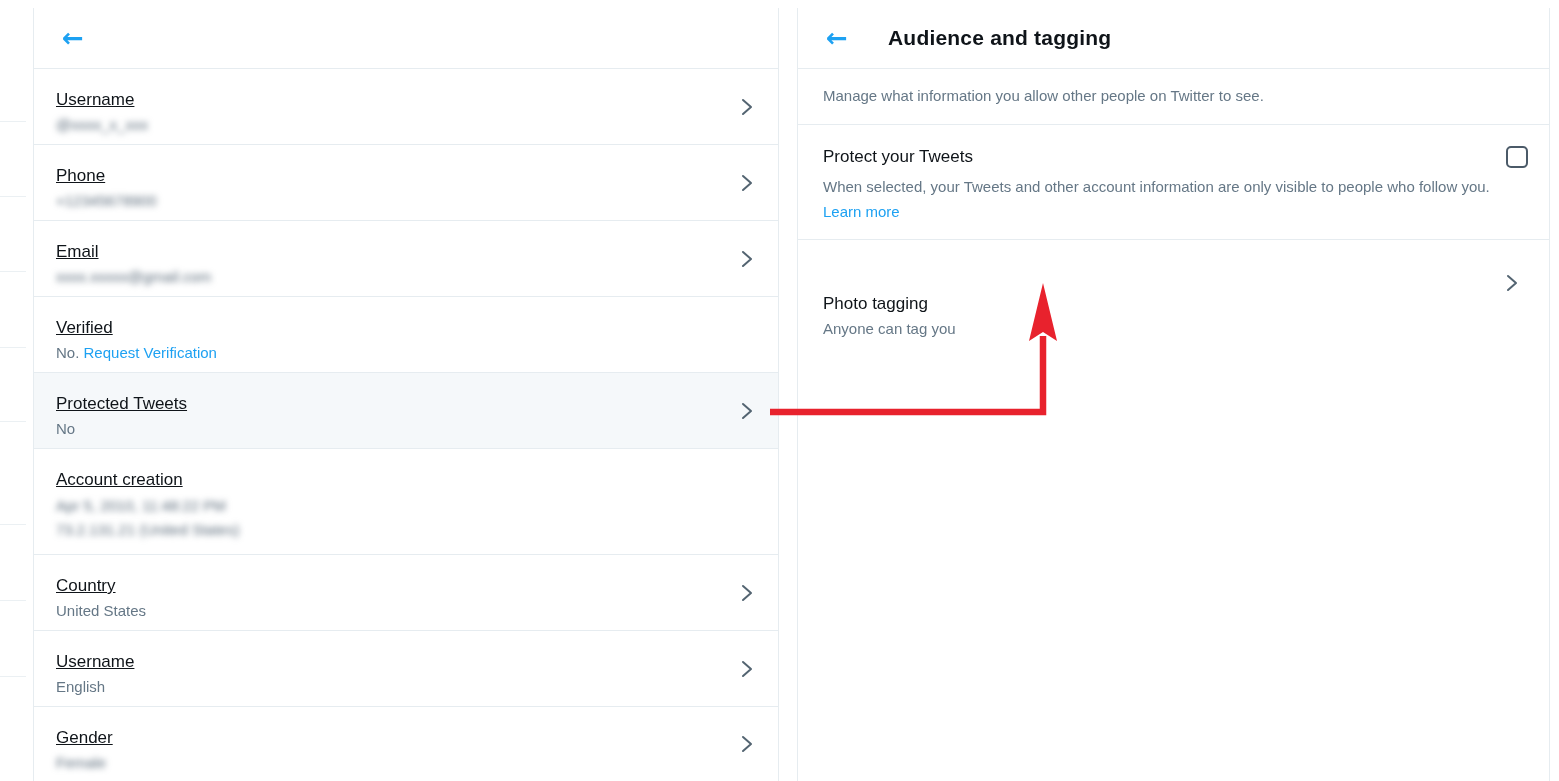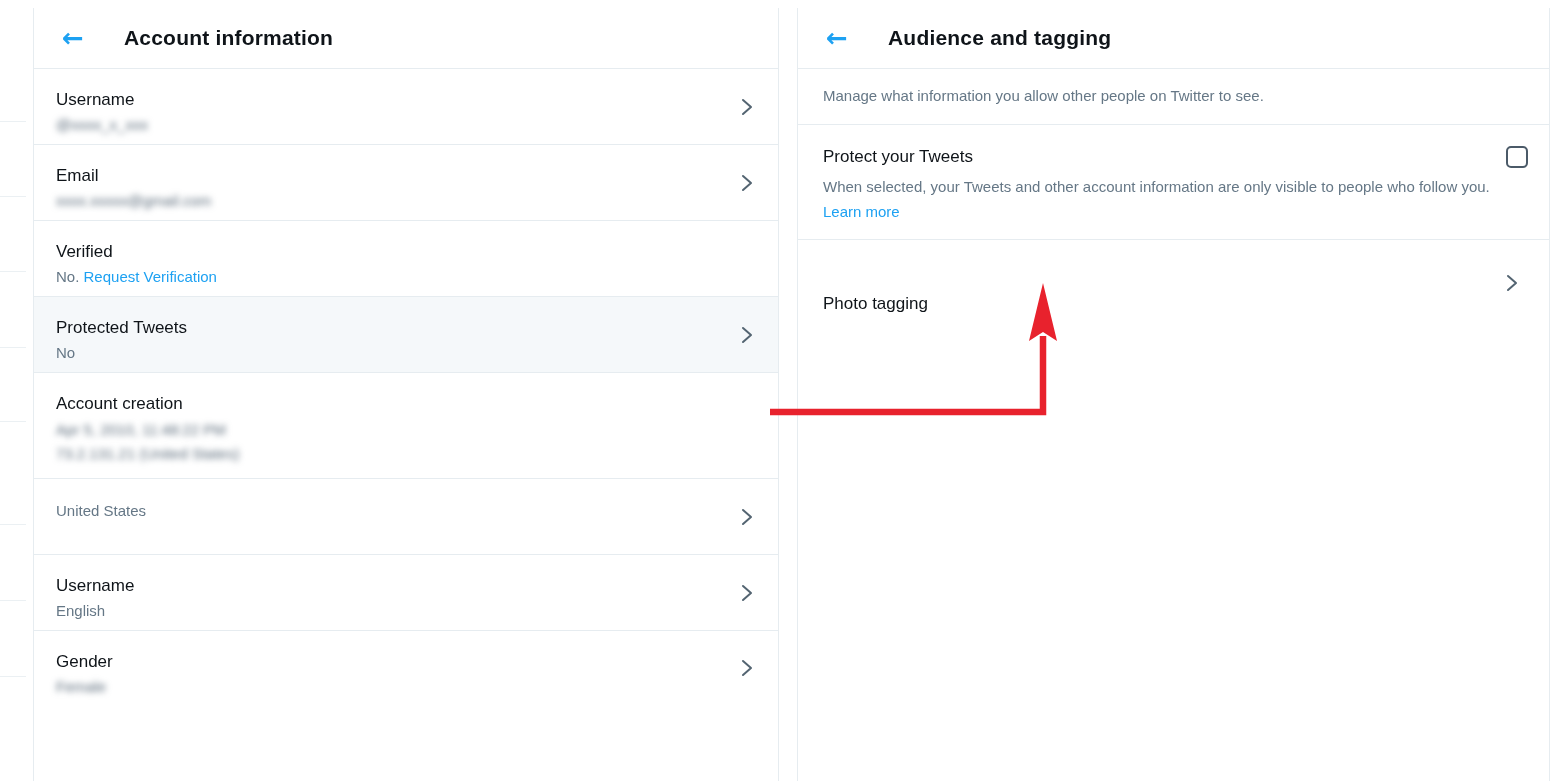--- a/index.html
+++ b/index.html
@@ -36,21 +36,21 @@
     letter-spacing:.2px;margin-left:22px;
   }
   
   .row{
     position:relative;height:76px;padding:19px 44px 0 22px;
     border-bottom:1px solid var(--divider);
   }
   .row.tall{height:106px;}
   .row.last{border-bottom:none;height:74px;}
   .row.highlight{background:var(--highlight-bg);}
-  .row-label{font-size:17px;line-height:24px;color:var(--text-primary);}
+  .row-label{font-size:17px;line-height:24px;color:var(--text-primary);text-decoration:underline;}
   .row-value{font-size:15px;line-height:22px;color:var(--text-secondary);margin-top:2px;}
   .row-value.ml{line-height:24px;margin-top:2px;}
   .blur{filter:blur(3px);color:#5b6b7a;}
   .link{color:var(--accent);text-decoration:none;cursor:pointer;}
   .chevron{
     position:absolute;right:24px;top:50%;transform:translateY(-50%);
     width:14px;height:18px;display:block;
   }
   
   .intro-row{
@@ -89,31 +89,37 @@
 <div class="tick" style="top:421px"></div>
 <div class="tick" style="top:524px"></div>
 <div class="tick" style="top:600px"></div>
 <div class="tick" style="top:676px"></div>
 
 <section class="card card-left">
   <header class="card-header">
     <button class="back-btn">
       <span class="back-glyph">←</span>
     </button>
-    <h1 class="card-title">Account information</h1>
   </header>
 
   <div class="row">
     <div class="row-label">Username</div>
     <div class="row-value blur">@xxxx_x_xxx</div>
     <svg class="chevron" viewBox="0 0 14 18">
         <path d="M3 2 L11 9 L3 16" fill="none" stroke="#536471" stroke-width="2" stroke-linecap="round" stroke-linejoin="round"></path>
       </svg>
   </div>
 
+  <div class="row">
+    <div class="row-label">Phone</div>
+    <div class="row-value blur">+12345678900</div>
+    <svg class="chevron" viewBox="0 0 14 18">
+        <path d="M3 2 L11 9 L3 16" fill="none" stroke="#536471" stroke-width="2" stroke-linecap="round" stroke-linejoin="round"></path>
+      </svg>
+  </div>
 
   <div class="row">
     <div class="row-label">Email</div>
     <div class="row-value blur">xxxx.xxxxx@gmail.com</div>
     <svg class="chevron" viewBox="0 0 14 18">
         <path d="M3 2 L11 9 L3 16" fill="none" stroke="#536471" stroke-width="2" stroke-linecap="round" stroke-linejoin="round"></path>
       </svg>
   </div>
 
   <div class="row">
@@ -129,20 +135,21 @@
       </svg>
   </div>
 
   <div class="row tall">
     <div class="row-label">Account creation</div>
     <div class="row-value ml blur">Apr 5, 2010, 11:48:22 PM</div>
     <div class="row-value ml blur" style="margin-top:0">73.2.131.21 (United States)</div>
   </div>
 
   <div class="row">
+    <div class="row-label">Country</div>
     <div class="row-value">United States</div>
     <svg class="chevron" viewBox="0 0 14 18">
         <path d="M3 2 L11 9 L3 16" fill="none" stroke="#536471" stroke-width="2" stroke-linecap="round" stroke-linejoin="round"></path>
       </svg>
   </div>
 
   <div class="row">
     <div class="row-label">Username</div>
     <div class="row-value">English</div>
     <svg class="chevron" viewBox="0 0 14 18">
@@ -175,20 +182,21 @@
       <div class="checkbox" role="checkbox" aria-checked="false"></div>
     </div>
     <div class="protect-desc">
       <span>When selected, your Tweets and other account information are only visible to people who follow you.</span>
       <a class="link">Learn more</a>
     </div>
   </div>
 
   <div class="photo-row">
     <div class="photo-label">Photo tagging</div>
+    <div class="photo-value">Anyone can tag you</div>
     <svg class="chevron" viewBox="0 0 14 18">
         <path d="M3 2 L11 9 L3 16" fill="none" stroke="#536471" stroke-width="2" stroke-linecap="round" stroke-linejoin="round"></path>
       </svg>
   </div>
 </section>
 
 <svg class="annotation-layer" viewBox="0 0 1559 781">
   <path d="M770 412 L1043 412 L1043 336" fill="none" stroke="#e8222d" stroke-width="6.5"></path>
   <polygon points="1043,283 1029,341 1043,332 1057,341" fill="#e8222d"></polygon>
 </svg>

